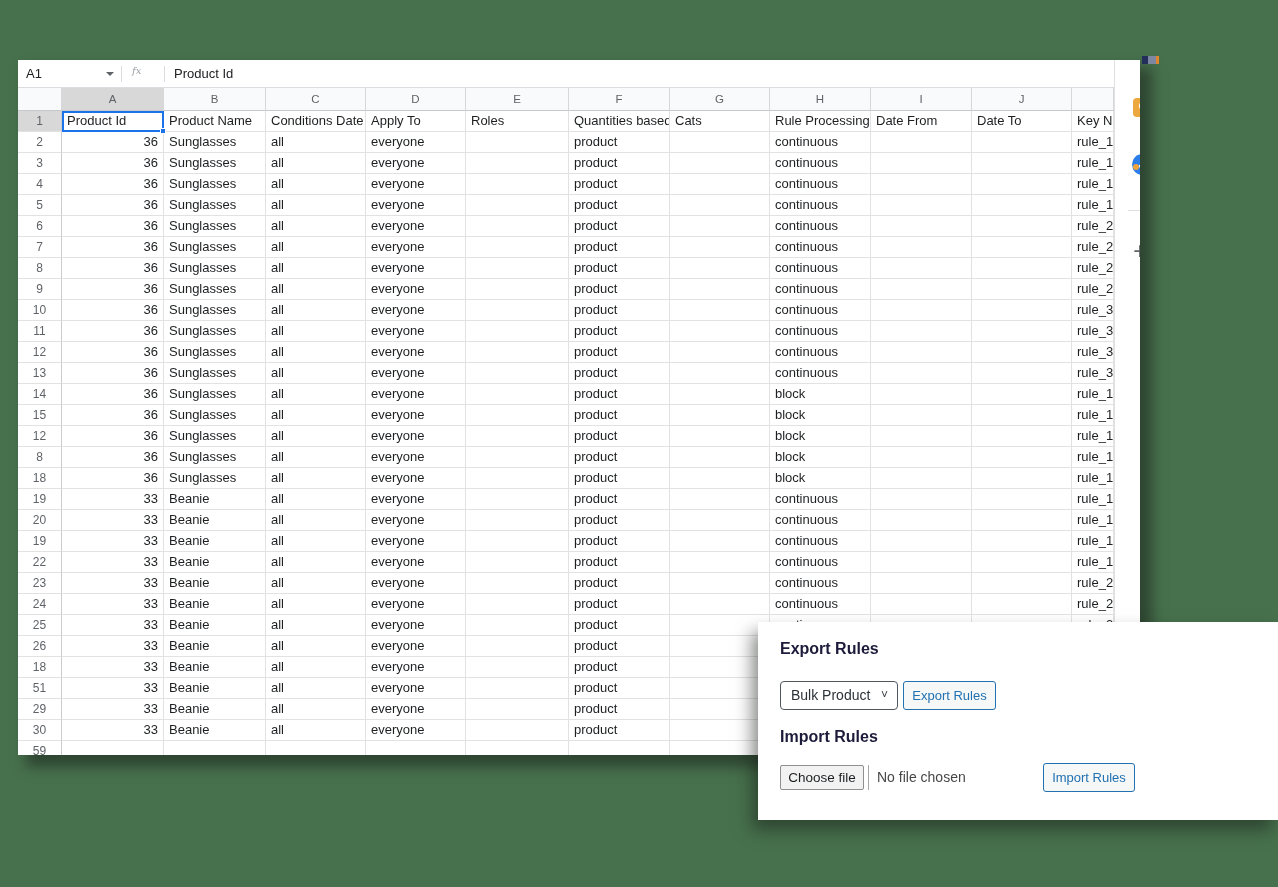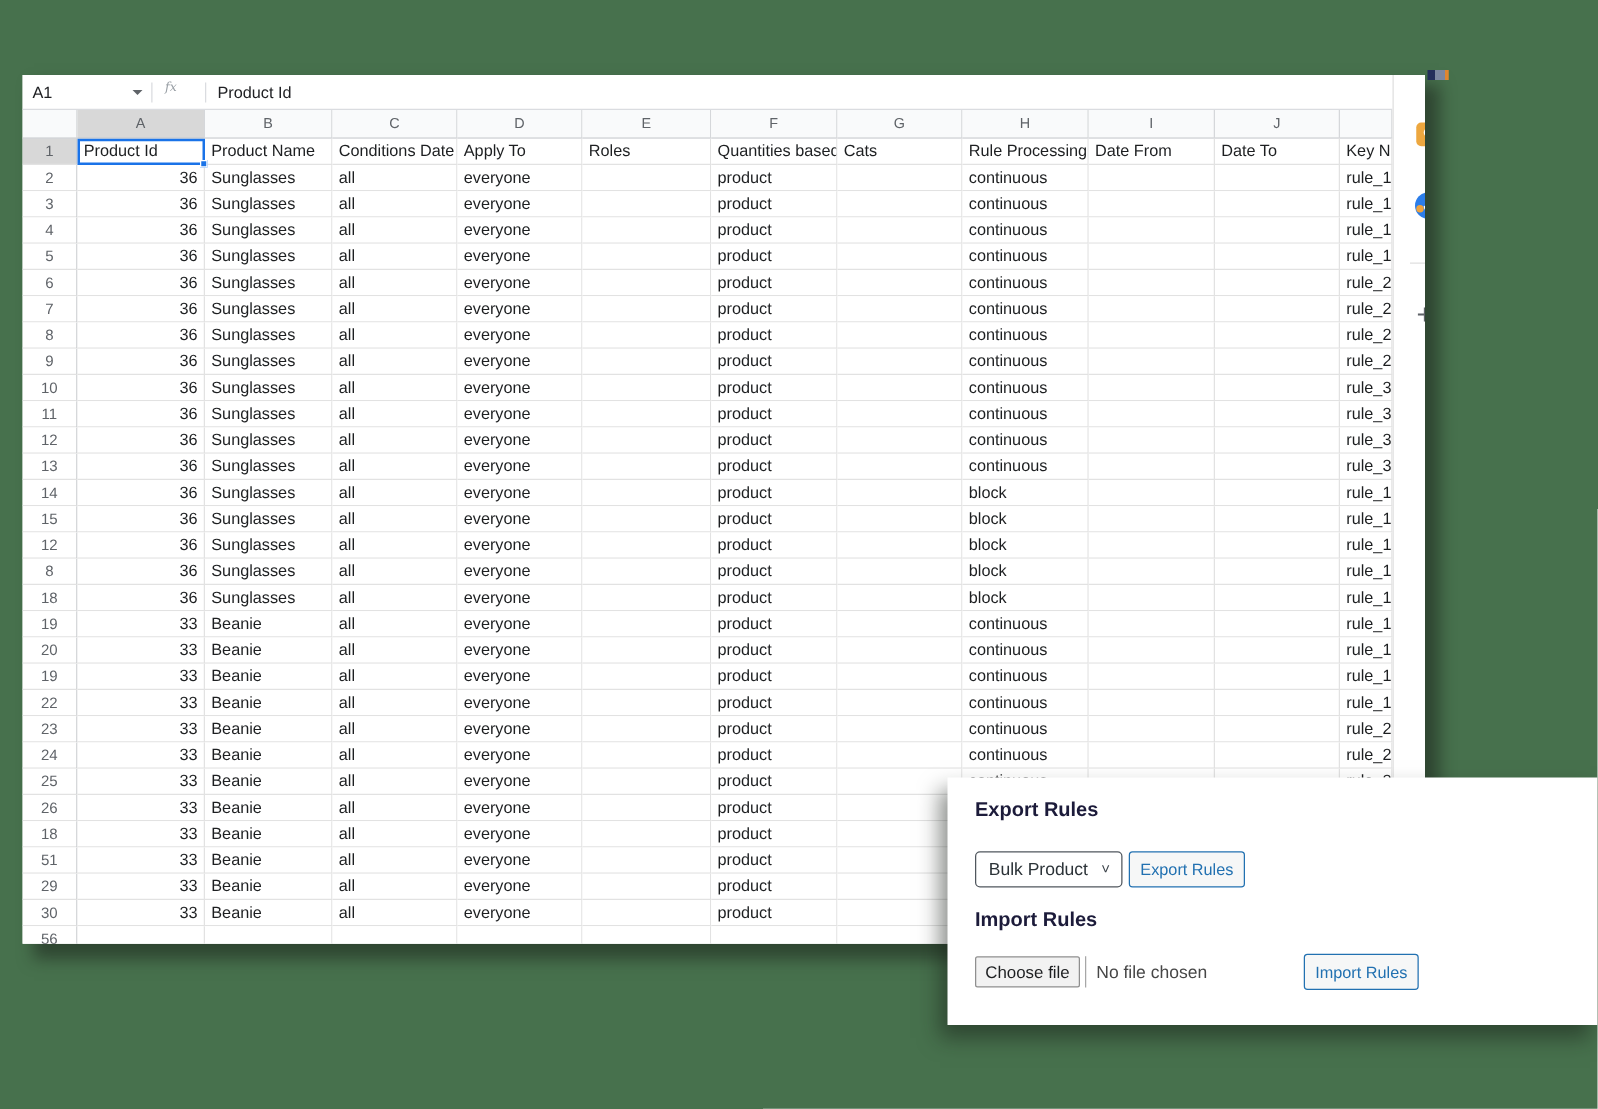--- a/index.html
+++ b/index.html
@@ -543,21 +543,21 @@
             <div class="cell" style="width: 100px;">everyone</div>
             <div class="cell" style="width: 103px;"></div>
             <div class="cell" style="width: 101px;">product</div>
             <div class="cell" style="width: 100px;"></div>
             <div class="cell" style="width: 101px;"></div>
             <div class="cell" style="width: 101px;"></div>
             <div class="cell" style="width: 100px;"></div>
             <div class="cell" style="width: 42px;"></div>
           </div>
           <div class="row">
-            <div class="rowhead">56</div>
+            <div class="rowhead">59</div>
             <div class="cell" style="width: 102px;"></div>
             <div class="cell" style="width: 102px;"></div>
             <div class="cell" style="width: 100px;"></div>
             <div class="cell" style="width: 100px;"></div>
             <div class="cell" style="width: 103px;"></div>
             <div class="cell" style="width: 101px;"></div>
             <div class="cell" style="width: 100px;"></div>
             <div class="cell" style="width: 101px;"></div>
             <div class="cell" style="width: 101px;"></div>
             <div class="cell" style="width: 100px;"></div>

